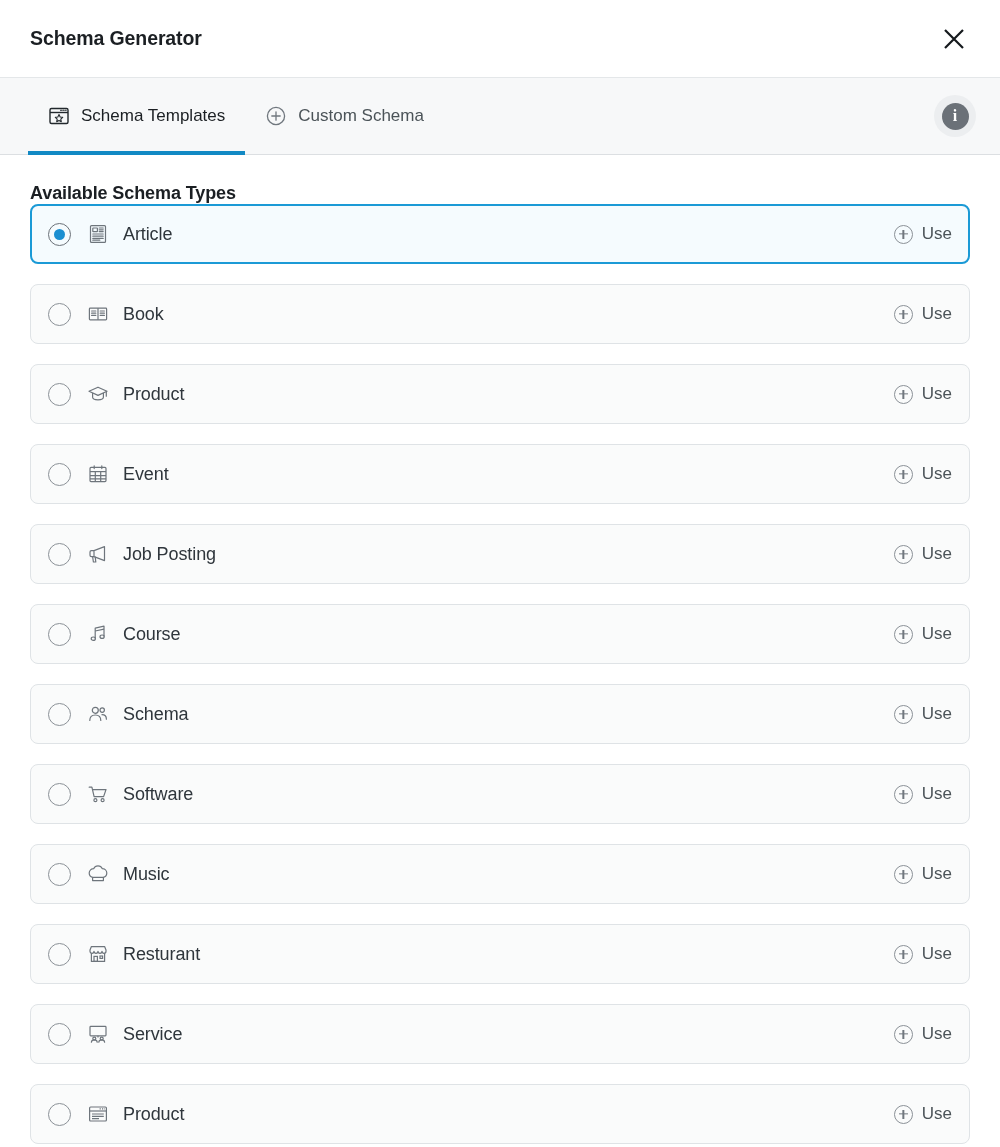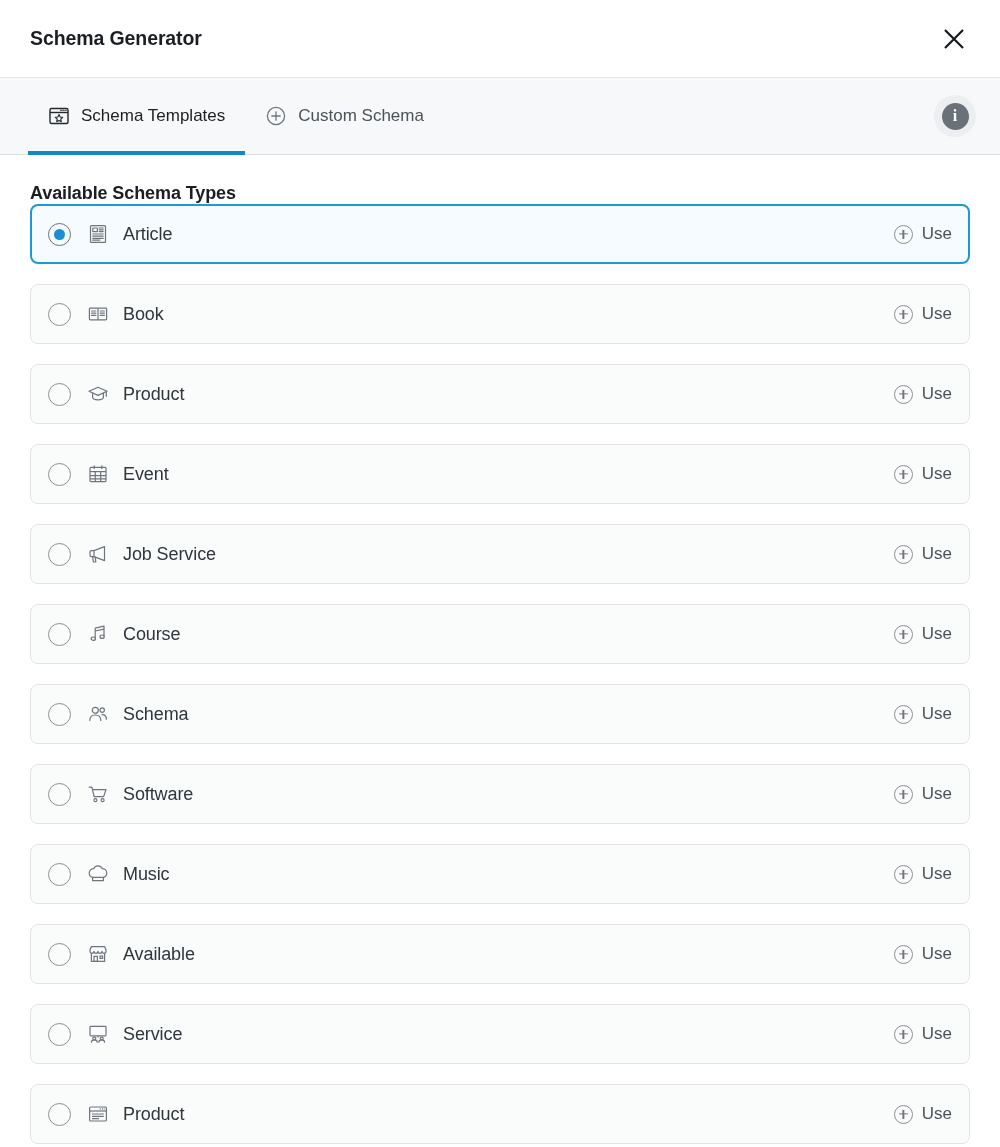--- a/index.html
+++ b/index.html
@@ -317,21 +317,21 @@
 
     <div class="schema-row">
       <div class="radio"></div>
       <div class="row-icon">
         <svg width="22" height="22" viewBox="0 0 22 22" fill="none" stroke="#6e757c" stroke-width="1.2">
           <path d="M17.5 3.6 L7 7.6 V13.6 L17.5 17.6 Z" stroke-linejoin="round"></path>
           <path d="M7 7.6 H4.4 C3.5 7.6 3 8.2 3 9 V12.2 C3 13 3.5 13.6 4.4 13.6 H7" stroke-linejoin="round"></path>
           <path d="M5.6 13.6 L6.4 19 H8.8 L8.2 13.6" stroke-linejoin="round"></path>
         </svg>
       </div>
-      <div class="row-label">Job Service</div>
+      <div class="row-label">Job Posting</div>
       <div class="spacer"></div>
       <button class="use-btn">
         <span class="plus-circle"></span>
         <span>Use</span>
       </button>
     </div>
 
     <div class="schema-row">
       <div class="radio"></div>
       <div class="row-icon">
@@ -404,21 +404,21 @@
     <div class="schema-row">
       <div class="radio"></div>
       <div class="row-icon">
         <svg width="22" height="22" viewBox="0 0 22 22" fill="none" stroke="#6e757c" stroke-width="1.2">
           <path d="M3 7 L4.4 3.6 H17.6 L19 7 V8.3 C19 9.4 18.1 10.3 17 10.3 C15.9 10.3 15 9.4 15 8.3 C15 9.4 14.1 10.3 13 10.3 C11.9 10.3 11 9.4 11 8.3 C11 9.4 10.1 10.3 9 10.3 C7.9 10.3 7 9.4 7 8.3 C7 9.4 6.1 10.3 5 10.3 C3.9 10.3 3 9.4 3 8.3 Z" stroke-linejoin="round"></path>
           <path d="M4.4 10.3 V18.4 H17.6 V10.3" stroke-linejoin="round"></path>
           <rect x="7" y="13.4" width="3.4" height="5"></rect>
           <rect x="13" y="13" width="2.6" height="2.4"></rect>
         </svg>
       </div>
-      <div class="row-label">Available</div>
+      <div class="row-label">Resturant</div>
       <div class="spacer"></div>
       <button class="use-btn">
         <span class="plus-circle"></span>
         <span>Use</span>
       </button>
     </div>
 
     <div class="schema-row">
       <div class="radio"></div>
       <div class="row-icon">

